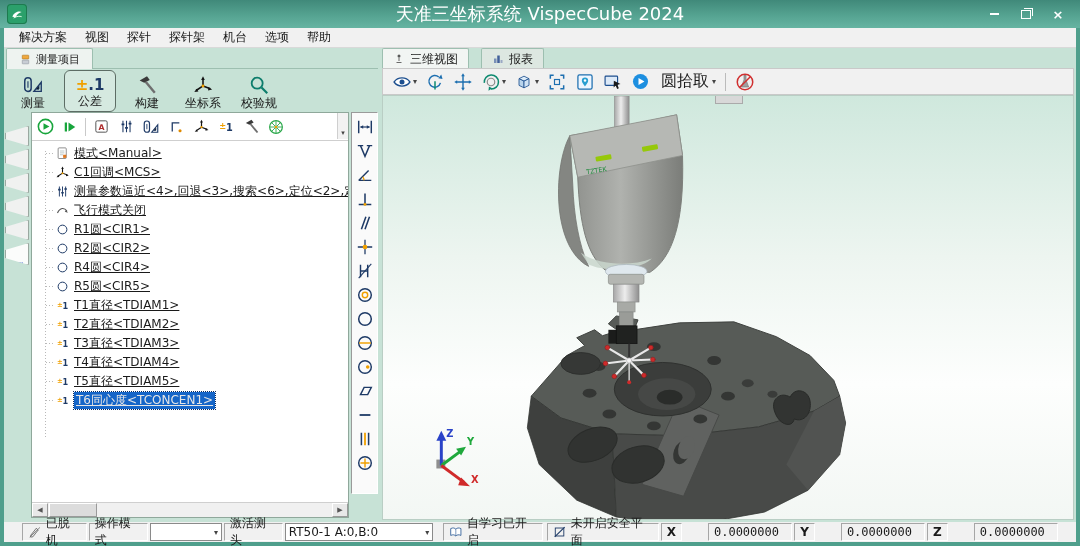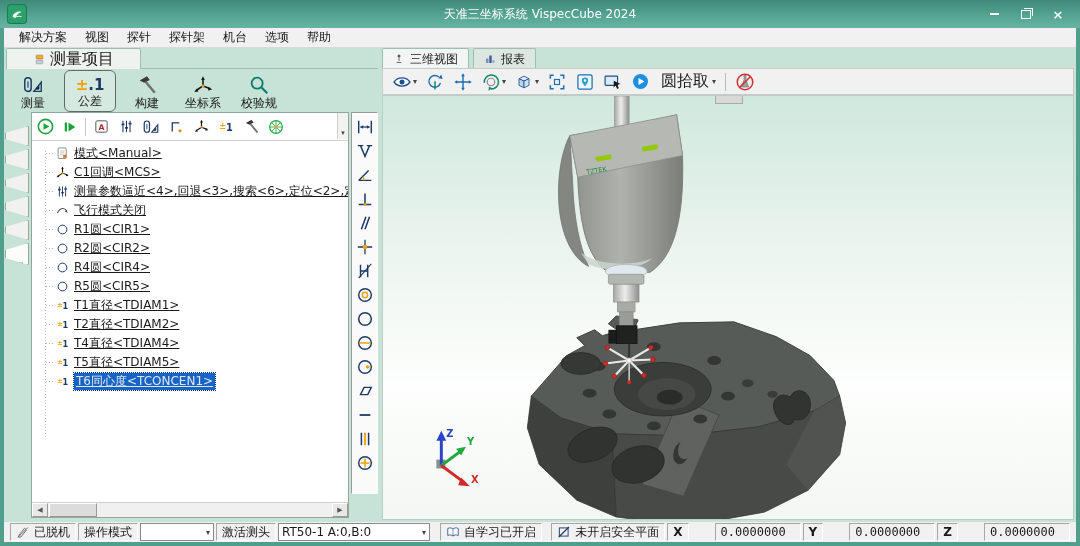--- a/index.html
+++ b/index.html
@@ -4,37 +4,37 @@
 <style>
   html,body{margin:0;padding:0;}
   body{width:1080px;height:546px;position:relative;overflow:hidden;
        font-family:"DejaVu Sans","Liberation Sans",sans-serif;font-size:12px;color:#1a1a1a;
        background:#4f9f8c;}
   
   .titlebar{position:absolute;left:0;top:0;right:0;height:28px;
     background:linear-gradient(#40897a,#55a391 55%,#66b4a2);display:flex;align-items:center;}
   .logo{width:20px;height:20px;margin-left:7px;border-radius:4px;background:#2ba06b;
     display:flex;align-items:center;justify-content:center;box-shadow:inset 0 0 0 1px #1d7a4f;}
-  .title{position:absolute;left:0;right:0;text-align:center;color:#ffffff;font-size:12px;}
+  .title{position:absolute;left:0;right:0;text-align:center;color:#ffffff;font-size:18px;}
   .winbtns{margin-left:auto;display:flex;align-items:center;gap:16px;margin-right:14px;z-index:2;}
   .winbtn{width:16px;height:14px;display:flex;align-items:center;justify-content:center;color:#fff;cursor:default;}
   .glyph-min{width:9px;height:2px;background:#fff;}
   .glyph-max{width:8px;height:7px;border:1px solid #fff;position:relative;}
   .glyph-max:before{content:"";position:absolute;left:2px;top:-3px;width:8px;height:7px;border:1px solid #fff;border-bottom:none;border-left:none;}
   .glyph-close{font-size:13px;font-weight:bold;line-height:1;}
   
   .menubar{position:absolute;left:4px;right:4px;top:28px;height:20px;background:#f1f1f1;
     border-bottom:1px solid #d9d9d9;display:flex;align-items:center;padding-left:6px;box-sizing:border-box;}
   .menu-item{padding:2px 9px;}
   
   .main{position:absolute;left:4px;right:4px;top:48px;bottom:24px;background:#c7e2d6;}
   
   .lp-tabrow{position:absolute;left:2px;top:0;width:372px;height:20px;border-bottom:1px solid #9dbfb0;display:flex;}
-  .lp-tab{height:20px;padding:0 26px;background:#eef3f0;border:1px solid #9dbfb0;border-bottom:none;
-    display:flex;align-items:center;gap:4px;font-size:16px;border-radius:2px 2px 0 0;}
+  .lp-tab{height:20px;padding:0 12px;background:#eef3f0;border:1px solid #9dbfb0;border-bottom:none;
+    display:flex;align-items:center;gap:4px;font-size:11px;border-radius:2px 2px 0 0;}
   
   .ribbon{position:absolute;left:4px;top:22px;width:368px;height:42px;display:flex;align-items:center;gap:6px;}
   .rbtn{width:50px;height:40px;display:flex;flex-direction:column;align-items:center;justify-content:center;gap:1px;}
   .rbtn.sel{border:1px solid #5d6d65;border-radius:6px;background:rgba(255,255,255,.25);}
   .rbtn .lbl{font-size:12px;line-height:1;}
   .pm-big{font-size:15px;font-weight:bold;color:#1e3a66;line-height:18px;}
   .pm-big b{color:#f0a000;font-weight:bold;}
   
   .side-tabs{position:absolute;left:1px;top:66px;width:24px;bottom:6px;display:flex;flex-direction:column;gap:3px;padding-top:12px;}
   .vtab{writing-mode:vertical-rl;text-orientation:upright;letter-spacing:1px;
@@ -64,37 +64,37 @@
   .sbtn{width:14px;display:flex;align-items:center;justify-content:center;font-size:7px;color:#555;
     border:1px solid;border-color:#fff #9a9a9a #9a9a9a #fff;background:#e8e8e8;}
   .sthumb{width:46px;background:#dcdcdc;border:1px solid;border-color:#fff #9a9a9a #9a9a9a #fff;margin-left:1px;}
   
   .gdt{position:absolute;left:347px;top:64px;width:27px;height:382px;background:#fafafa;
     border:1px solid;border-color:#9a9a9a #fff #fff #9a9a9a;box-sizing:border-box;
     display:flex;flex-direction:column;align-items:center;gap:3px;padding-top:3px;}
   .gbtn{width:21px;height:21px;display:flex;align-items:center;justify-content:center;}
   
   .right-panel{position:absolute;left:376px;right:0;top:0;bottom:0;}
-  .rp-tabrow{position:absolute;left:2px;top:0;right:2px;height:20px;border-bottom:1px solid #9dbfb0;display:flex;gap:4px;}
+  .rp-tabrow{position:absolute;left:2px;top:0;right:2px;height:20px;border-bottom:1px solid #9dbfb0;display:flex;gap:12px;}
   .rp-tab{height:20px;padding:0 10px;display:flex;align-items:center;gap:5px;border:1px solid #9dbfb0;border-bottom:none;
     background:#dde7e1;border-radius:2px 2px 0 0;}
   .rp-tab.active{background:#f2f5f3;}
   .view-toolbar{position:absolute;left:2px;right:2px;top:20px;height:27px;background:#f1f1f1;
     border:1px solid #c9c9c9;box-sizing:border-box;display:flex;align-items:center;gap:2px;padding:0 6px;}
   .vbtn{height:23px;display:flex;align-items:center;justify-content:center;padding:0 3px;gap:1px;}
   .caret{font-size:8px;color:#444;}
   .vsep{width:1px;height:18px;background:#bbb;margin:0 4px;}
   .pick-label{font-size:16px;margin:0 2px 0 3px;}
   .viewport{position:absolute;left:2px;right:2px;top:47px;bottom:2px;border:1px solid #b9cec4;box-sizing:border-box;}
   .viewport svg{display:block;width:100%;height:100%;}
   .vp-handle{position:absolute;left:50%;top:0;width:26px;height:7px;margin-left:-13px;
     background:#d8d8d8;border:1px solid #aaa;border-top:none;z-index:3;}
   
   .statusbar{position:absolute;left:4px;right:4px;bottom:4px;height:20px;background:#f1f1f1;
-    display:flex;align-items:center;padding:0 6px;box-sizing:border-box;gap:2px;}
+    display:flex;align-items:center;padding:0 18px;box-sizing:border-box;gap:2px;}
   .seg{height:18px;display:flex;align-items:center;gap:4px;padding:0 5px;box-sizing:border-box;
     border:1px solid;border-color:#a6a6a6 #ffffff #ffffff #a6a6a6;background:#f1f1f1;font-size:12px;}
   .combo{height:18px;background:#fff;border:1px solid #8a8a8a;display:flex;align-items:center;
     padding:0 3px;box-sizing:border-box;font-size:12px;gap:4px;}
   .combo .caret{margin-left:auto;}
   .mono{font-family:"DejaVu Sans Mono","Liberation Mono",monospace;margin-left:24px;}
   .coordlbl{font-weight:bold;}
   .spacer{flex:1;}
 </style>
 </head>
@@ -508,20 +508,28 @@
           </span>
           <span class="tlabel">T1直径&lt;TDIAM1&gt;</span>
         </div>
       <div class="trow">
           <span class="ticon">
             <svg width="15" height="15">
               <use href="#s-tolsm"></use>
             </svg>
           </span>
           <span class="tlabel">T2直径&lt;TDIAM2&gt;</span>
+        </div>
+      <div class="trow">
+          <span class="ticon">
+            <svg width="15" height="15">
+              <use href="#s-tolsm"></use>
+            </svg>
+          </span>
+          <span class="tlabel">T3直径&lt;TDIAM3&gt;</span>
         </div>
       <div class="trow">
           <span class="ticon">
             <svg width="15" height="15">
               <use href="#s-tolsm"></use>
             </svg>
           </span>
           <span class="tlabel">T4直径&lt;TDIAM4&gt;</span>
         </div>
       <div class="trow">

